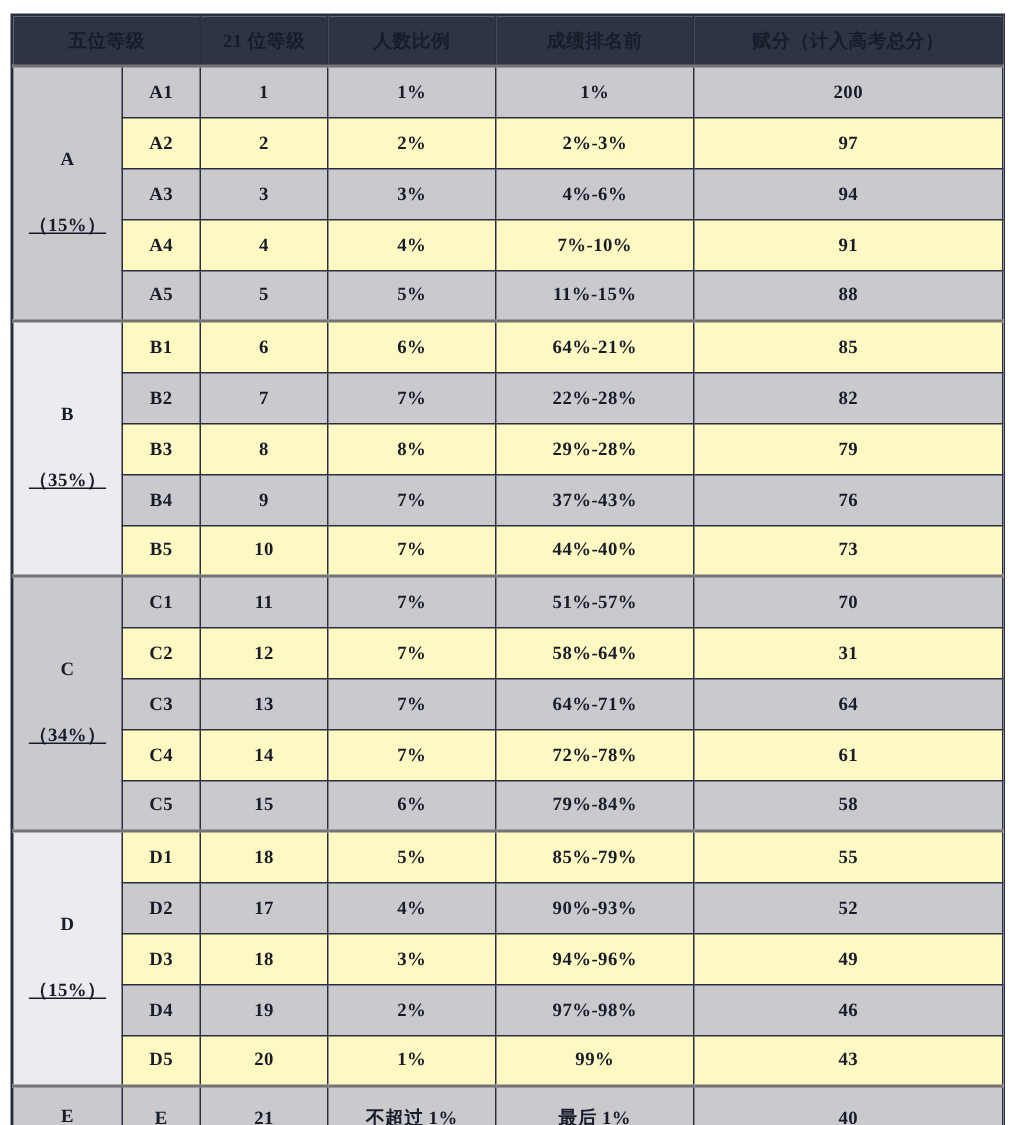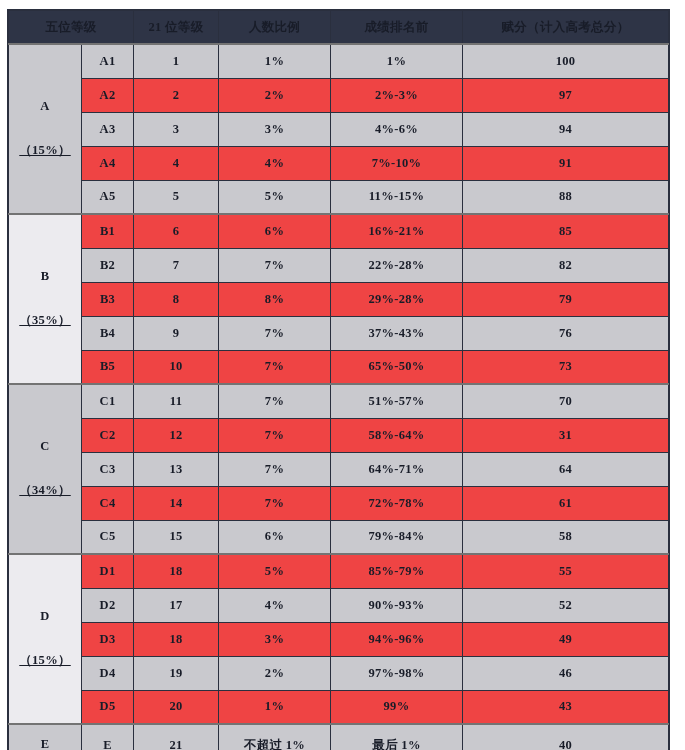--- a/index.html
+++ b/index.html
@@ -59,21 +59,21 @@
   col.c-grade21 { width: 52px; }
   col.c-rank    { width: 85px; }
   col.c-ratio   { width: 112px; }
   col.c-range   { width: 132px; }
   col.c-score   { width: 206px; }
 
   
   tbody tr { height: 34px; }
 
   td.dark  { background: #c9c9ce; }
-  td.light { background: #ef4444; }
+  td.light { background: #fef9c3; }
 
   
   td.group {
     font-size: 13px;
     letter-spacing: 1px;
     line-height: 1.1;
     padding: 0 2px;
   }
   td.group .g-letter { display: block; margin-bottom: 30px; }
   td.group .g-pct    { display: block; font-size: 12.5px; text-decoration: underline; }
@@ -115,21 +115,21 @@
     <tbody id="table-body">
         <tr class="group-start">
           <td class="group group-dark" rowspan="5">
             <span class="g-letter">A</span>
             <span class="g-pct">（15%）</span>
           </td>
           <td class="dark">A1</td>
           <td class="dark">1</td>
           <td class="dark">1%</td>
           <td class="dark">1%</td>
-          <td class="dark">100</td>
+          <td class="dark">200</td>
         </tr>
         <tr>
           <td class="light">A2</td>
           <td class="light">2</td>
           <td class="light">2%</td>
           <td class="light">2%-3%</td>
           <td class="light">97</td>
         </tr>
         <tr>
           <td class="dark">A3</td>
@@ -153,21 +153,21 @@
           <td class="dark">88</td>
         </tr>
         <tr class="group-start">
           <td class="group group-light" rowspan="5">
             <span class="g-letter">B</span>
             <span class="g-pct">（35%）</span>
           </td>
           <td class="light">B1</td>
           <td class="light">6</td>
           <td class="light">6%</td>
-          <td class="light">16%-21%</td>
+          <td class="light">64%-21%</td>
           <td class="light">85</td>
         </tr>
         <tr>
           <td class="dark">B2</td>
           <td class="dark">7</td>
           <td class="dark">7%</td>
           <td class="dark">22%-28%</td>
           <td class="dark">82</td>
         </tr>
         <tr>
@@ -181,21 +181,21 @@
           <td class="dark">B4</td>
           <td class="dark">9</td>
           <td class="dark">7%</td>
           <td class="dark">37%-43%</td>
           <td class="dark">76</td>
         </tr>
         <tr>
           <td class="light">B5</td>
           <td class="light">10</td>
           <td class="light">7%</td>
-          <td class="light">65%-50%</td>
+          <td class="light">44%-40%</td>
           <td class="light">73</td>
         </tr>
         <tr class="group-start">
           <td class="group group-dark" rowspan="5">
             <span class="g-letter">C</span>
             <span class="g-pct">（34%）</span>
           </td>
           <td class="dark">C1</td>
           <td class="dark">11</td>
           <td class="dark">7%</td>

